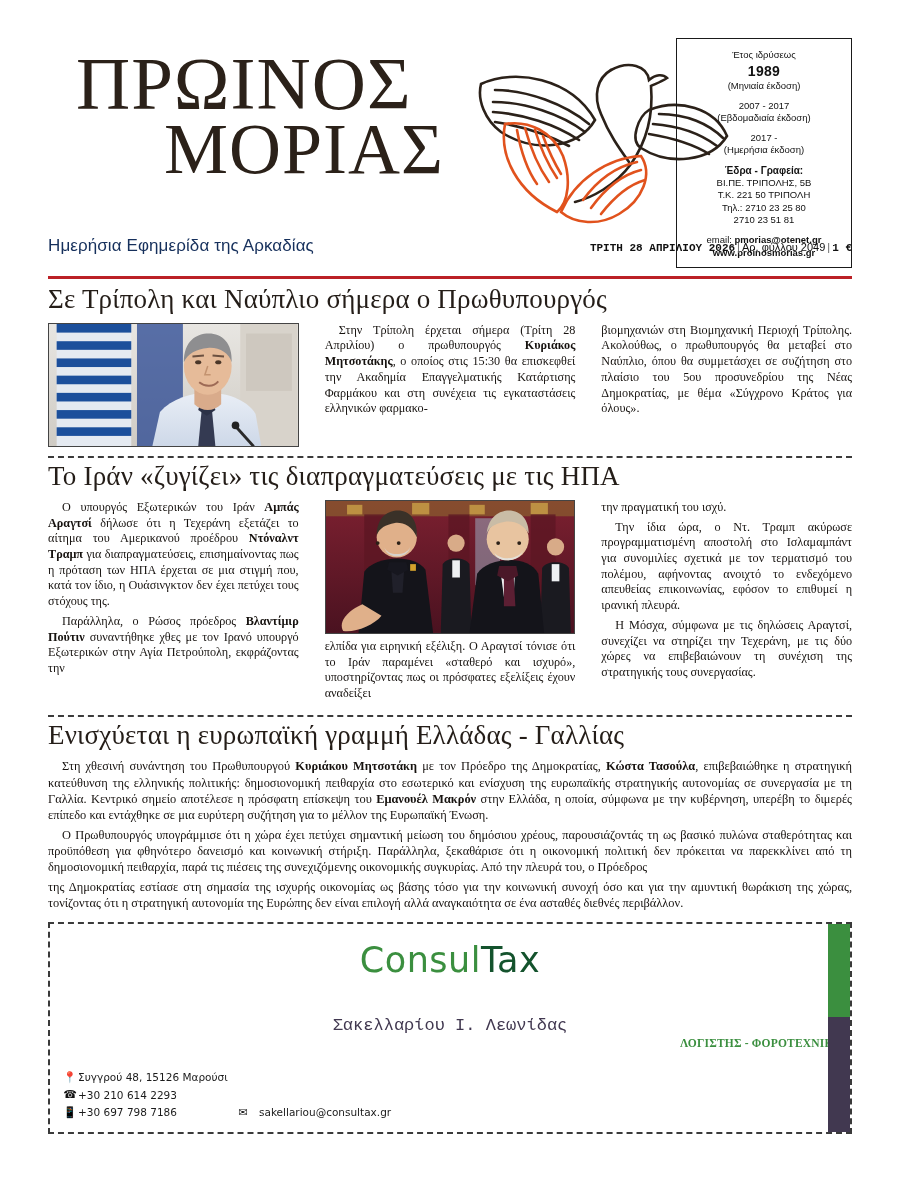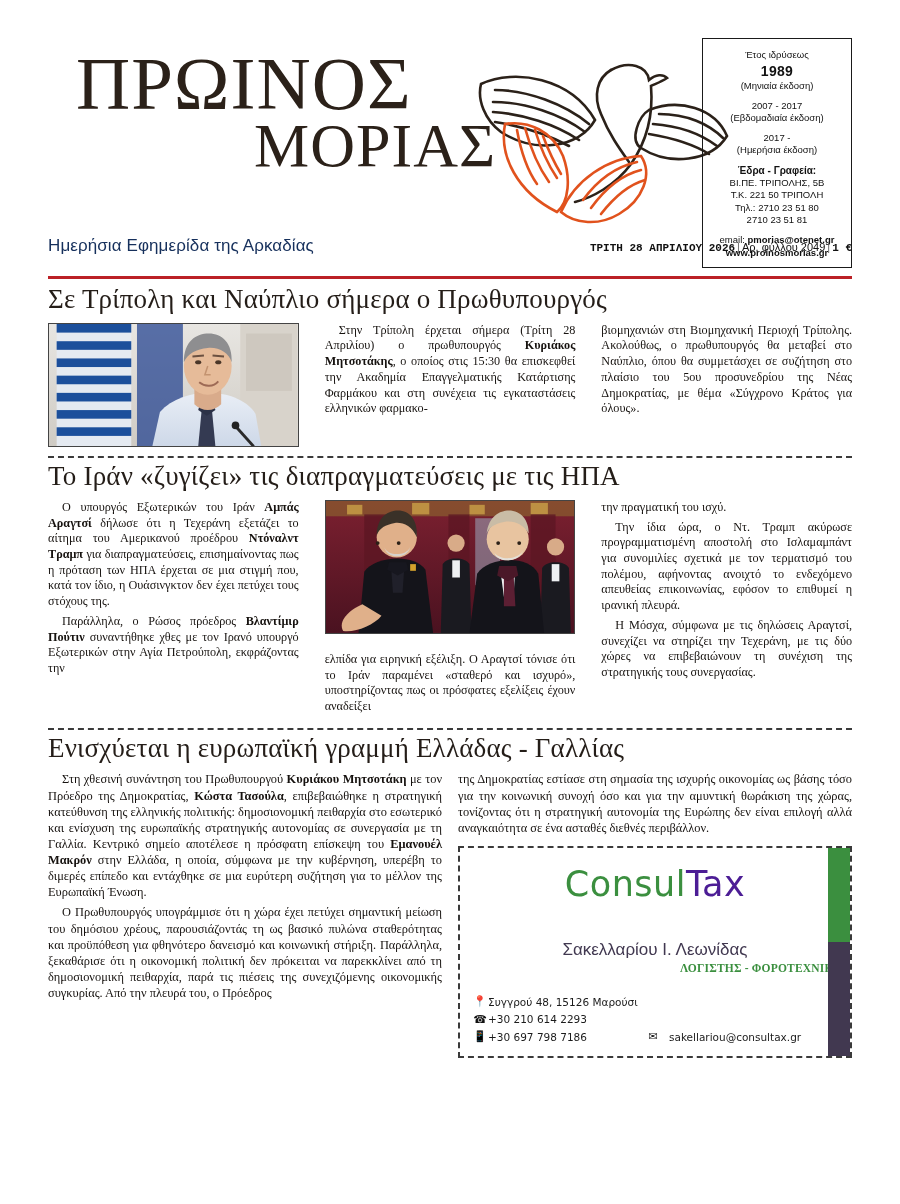--- a/index.html
+++ b/index.html
@@ -40,39 +40,38 @@
     color: #2b2119;
     letter-spacing: 1px;
     line-height: 0.84;
     font-weight: 400;
   }
   .logo-line1 {
     font-size: 75px;
     padding-left: 0px;
   }
   .logo-line2 {
-    font-size: 62px;
+    font-size: 72px;
     padding-left: 88px;
     margin-top: 4px;
-    text-align: right;
   }
 
   .bird {
     position: absolute;
     left: 395px;
     top: 52px;
     width: 290px;
     height: 200px;
   }
 
   .infobox {
     position: absolute;
     right: 0px;
     top: 38px;
-    width: 150px;
+    width: 176px;
     border: 1px solid #1a1a1a;
     box-sizing: border-box;
     padding: 10px 6px 8px 6px;
     text-align: center;
     font-family: "Liberation Sans", "DejaVu Sans", sans-serif;
     font-size: 9.5px;
     line-height: 1.32;
     color: #111;
   }
   .infobox .big { font-size: 14px; font-weight: 700; letter-spacing: .3px;}
@@ -146,21 +145,21 @@
 
   .dashrule {
     border-top: 2px dashed #3b3b3b;
     margin: 9px 0 4px 0;
     height: 0;
   }
 
   
   .cols2 {
     display: flex;
-    gap: 16px;
+    flex-direction: column;
   }
   .col2 { flex: 1 1 0; min-width: 0; }
   .body-text.sm { font-size: 12.4px; line-height: 1.3; }
 
   
   .ad {
     position: relative;
     border: 2px dashed #3a3a3a;
     box-sizing: border-box;
     background: #fff;
@@ -177,24 +176,24 @@
   .ad-bar .d { background: #413850; height: 55%; }
   .ad-logo {
     text-align: center;
     font-family: "DejaVu Sans", "Liberation Sans", sans-serif;
     font-size: 35px;
     letter-spacing: .5px;
     margin-top: 16px;
     font-weight: 400;
   }
   .ad-logo .c1 { color: #3b8f3f; }
-  .ad-logo .c2 { color: #4c1d95; text-align: right; }
+  .ad-logo .c2 { color: #14532d; text-align: right; }
   .ad-name {
     text-align: center;
-    font-family: Liberation Sans, sans-serif;
+    font-family: Liberation Mono, monospace;
     font-size: 17px;
     color: #413850;
     margin-top: 36px;
   }
   .ad-role {
     text-align: right;
     font-family: Liberation Serif, serif;
     font-size: 11.5px;
     font-weight: 700;
     color: #3b8f3f;
@@ -274,21 +273,21 @@
       <span class="sp"></span>
       <div>2007 - 2017</div>
       <div>(Εβδομαδιαία έκδοση)</div>
       <span class="sp"></span>
       <div>2017 -</div>
       <div>(Ημερήσια έκδοση)</div>
       <span class="sp"></span>
       <div class="hdr">Έδρα - Γραφεία:</div>
       <div>ΒΙ.ΠΕ. ΤΡΙΠΟΛΗΣ, 5Β</div>
       <div>Τ.Κ. 221 50 ΤΡΙΠΟΛΗ</div>
-      <div>Τηλ.: 2710 23 51 80</div>
+      <div>Τηλ.: 2710 23 25 80</div>
       <div>2710 23 51 81</div>
       <span class="sp"></span>
       <div>
         <span>email:</span>
         <span class="bold">pmorias@otenet.gr</span>
       </div>
       <div class="bold">www.proinosmorias.gr</div>
     </div>
   </div>
 
@@ -432,21 +431,21 @@
             <circle cx="190" cy="40" r="22" fill="#e8c4a0"></circle>
             <path d="M168 34 C170 16 182 10 191 10 C204 10 212 20 212 34 C206 24 196 20 186 22 C176 24 170 28 168 34 Z" fill="#c9bca6"></path>
             <path d="M176 54 C182 62 200 62 206 52 C202 64 180 66 176 54 Z" fill="#e3e0da"></path>
             <path d="M182 70 L198 70 L196 100 L186 100 Z" fill="#f0f0f2"></path>
             <path d="M186 74 L196 74 L198 110 L186 110 Z" fill="#5c1f33"></path>
             <path d="M181 68 L199 68 L201 78 L190 84 L179 78 Z" fill="#4a1828"></path>
             <circle cx="180" cy="44" r="2" fill="#2b2018"></circle>
               <circle cx="202" cy="44" r="2" fill="#2b2018"></circle>
           </g>
         </svg>
-        <div class="body-text" style="margin-top:18px">
+        <div class="body-text" style="margin-top:5px">
           <p style="text-indent:0">ελπίδα για ειρηνική εξέλιξη. Ο Αραγτσί τόνισε ότι το Ιράν παραμένει «σταθερό και ισχυρό», υποστηρίζοντας πως οι πρόσφατες εξελίξεις έχουν αναδείξει</p>
         </div>
       </div>
       <div class="col body-text">
         <p style="text-indent:0">την πραγματική του ισχύ.</p>
         <p>Την ίδια ώρα, ο Ντ. Τραμπ ακύρωσε προγραμματισμένη αποστολή στο Ισλαμαμπάντ για συνομιλίες σχετικά με τον τερματισμό του πολέμου, αφήνοντας ανοιχτό το ενδεχόμενο απευθείας επικοινωνίας, εφόσον το επιθυμεί η ιρανική πλευρά.</p>
         <p>Η Μόσχα, σύμφωνα με τις δηλώσεις Αραγτσί, συνεχίζει να στηρίζει την Τεχεράνη, με τις δύο χώρες να επιβεβαιώνουν τη συνέχιση της στρατηγικής τους συνεργασίας.</p>
       </div>
     </div>
   </div>

